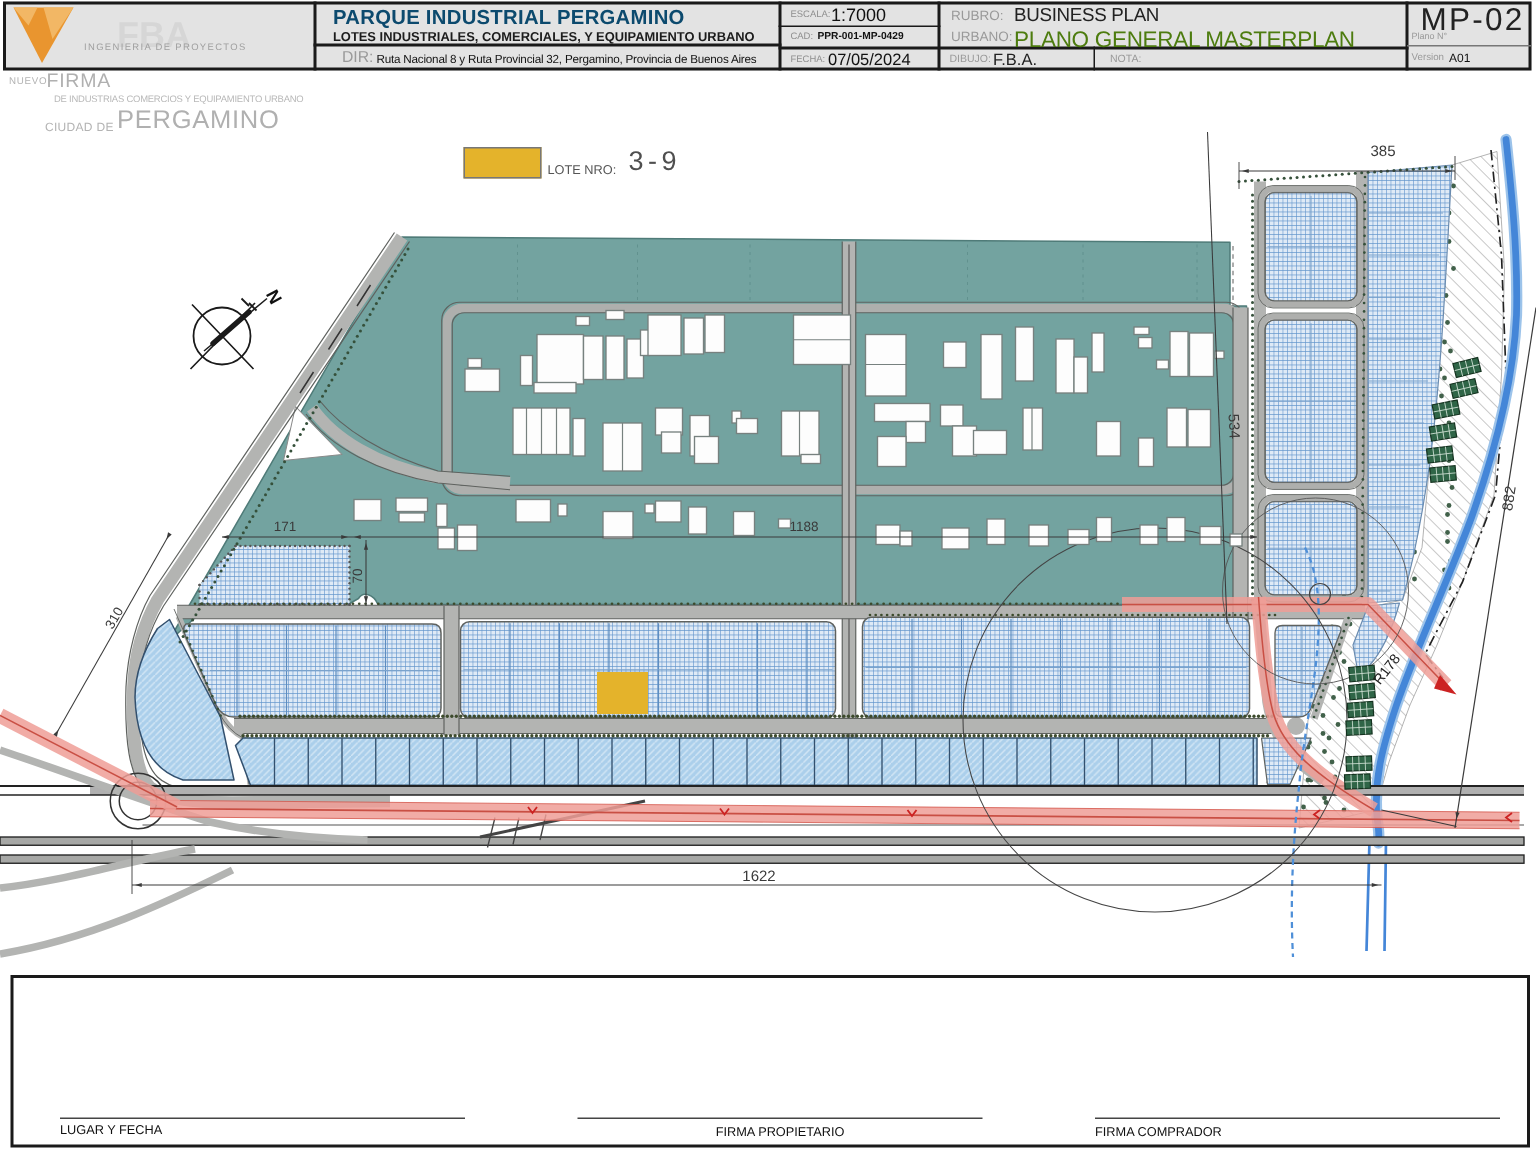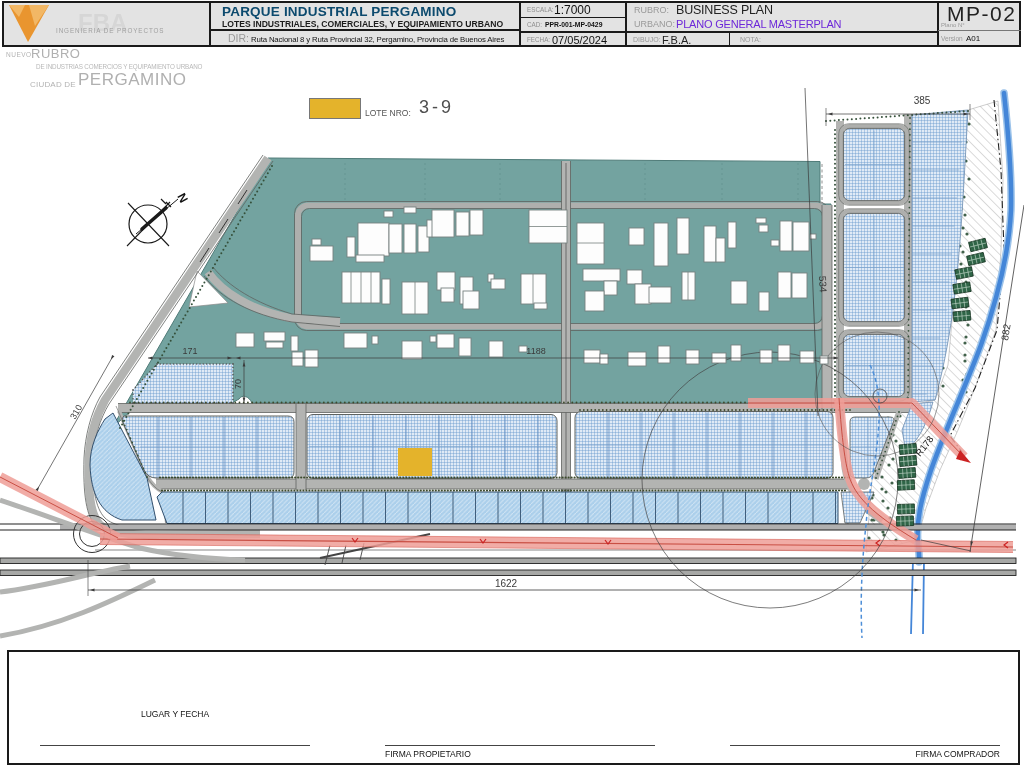--- a/index.html
+++ b/index.html
@@ -1488,38 +1488,38 @@
 <div class="abs" style="left:527px;top:6px;font-size:6.3px;color:#8e8e8e">ESCALA:</div>
 <div class="abs" style="left:554px;top:3px;font-size:12px;color:#111">1:7000</div>
 <div class="abs" style="left:527px;top:21px;font-size:6.3px;color:#8e8e8e">CAD:</div>
 <div class="abs" style="left:545px;top:20.5px;font-size:6.8px;font-weight:700;color:#111">PPR-001-MP-0429</div>
 <div class="abs" style="left:527px;top:36px;font-size:6.3px;color:#8e8e8e">FECHA:</div>
 <div class="abs" style="left:552px;top:33.5px;font-size:11px;color:#111">07/05/2024</div>
 
 <div class="abs" style="left:634px;top:5px;font-size:9px;color:#999">RUBRO:</div>
 <div class="abs" style="left:676px;top:3px;font-size:12.5px;letter-spacing:-0.2px;color:#222">BUSINESS PLAN</div>
 <div class="abs" style="left:634px;top:19px;font-size:9px;color:#999">URBANO:</div>
-<div class="abs" style="left:676px;top:17.5px;font-size:11px;letter-spacing:-0.2px;color:#6d28d9">PLANO GENERAL MASTERPLAN</div>
+<div class="abs" style="left:676px;top:17.5px;font-size:15px;letter-spacing:-0.2px;color:#4d7c0f">PLANO GENERAL MASTERPLAN</div>
 <div class="abs" style="left:633px;top:36px;font-size:7px;color:#999">DIBUJO:</div>
 <div class="abs" style="left:662px;top:33.5px;font-size:11px;color:#222">F.B.A.</div>
 <div class="abs" style="left:740px;top:36px;font-size:7px;color:#999">NOTA:</div>
 
 <div class="abs" style="left:947px;top:2px;font-size:21px;color:#222;letter-spacing:1.5px">MP-02</div>
 <div class="abs" style="left:941px;top:22px;font-size:6px;color:#999">Plano N°</div>
 <div class="abs" style="left:941px;top:35px;font-size:6.5px;color:#999">Version</div>
 <div class="abs" style="left:966px;top:34px;font-size:8px;font-weight:400;color:#111">A01</div>
 
 <div class="abs" style="left:6px;top:51px;font-size:6.5px;color:#b3b3b3;letter-spacing:0.5px">NUEVO</div>
-<div class="abs" style="left:31px;top:46px;font-size:13px;color:#b0b0b0;letter-spacing:0.5px">RUBRO</div>
+<div class="abs" style="left:31px;top:46px;font-size:13px;color:#b0b0b0;letter-spacing:0.5px">FIRMA</div>
 <div class="abs" style="left:36px;top:63px;font-size:6.3px;color:#b8b8b8;letter-spacing:-0.15px">DE INDUSTRIAS COMERCIOS Y EQUIPAMIENTO URBANO</div>
 <div class="abs" style="left:30px;top:80px;font-size:8px;color:#b3b3b3;letter-spacing:0.2px">CIUDAD DE</div>
 <div class="abs" style="left:78px;top:70px;font-size:17px;color:#b0b0b0;letter-spacing:0.5px">PERGAMINO</div>
 
 <div class="abs" style="left:309px;top:98px;width:52px;height:21px;background:#e4b32b;border:1.5px solid #777"></div>
 <div class="abs" style="left:365px;top:108px;font-size:8.5px;color:#555">LOTE NRO:</div>
 <div class="abs" style="left:419px;top:97px;font-size:18px;color:#4f4f4f;letter-spacing:3px">3-9</div>
 
 <div class="abs" style="left:7px;top:650px;width:1013px;height:115px;border:2px solid #1a1a1a;background:#fff"></div>
 <div class="abs" style="left:40px;top:745px;width:270px;height:1px;background:#444"></div>
 <div class="abs" style="left:385px;top:745px;width:270px;height:1px;background:#444"></div>
 <div class="abs" style="left:730px;top:745px;width:270px;height:1px;background:#444"></div>
-<div class="abs" style="left:40px;top:709px;width:270px;text-align:center;font-size:8.5px;color:#111">LUGAR Y FECHA</div>
-<div class="abs" style="left:385px;top:749px;width:270px;font-size:8.5px;color:#111">FIRMA PROPIETARIO</div>
-<div class="abs" style="left:730px;top:749px;width:270px;text-align:right;font-size:8.5px;color:#111">FIRMA COMPRADOR</div>
+<div class="abs" style="left:40px;top:748px;width:270px;font-size:8.5px;color:#111">LUGAR Y FECHA</div>
+<div class="abs" style="left:385px;top:749px;width:270px;text-align:center;font-size:8.5px;color:#111">FIRMA PROPIETARIO</div>
+<div class="abs" style="left:730px;top:749px;width:270px;text-align:left;font-size:8.5px;color:#111">FIRMA COMPRADOR</div>
 </body></html>

